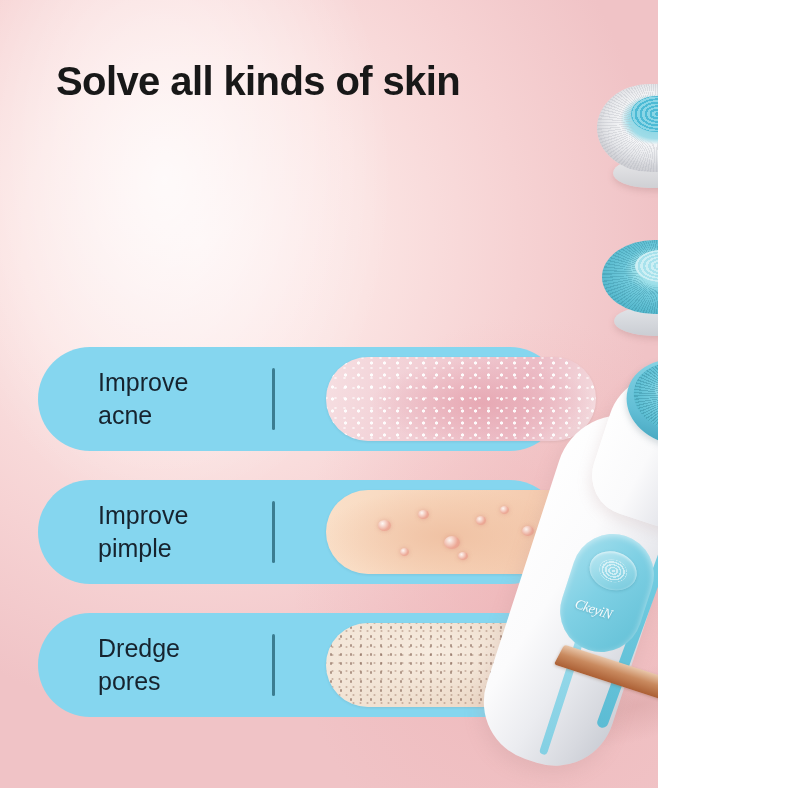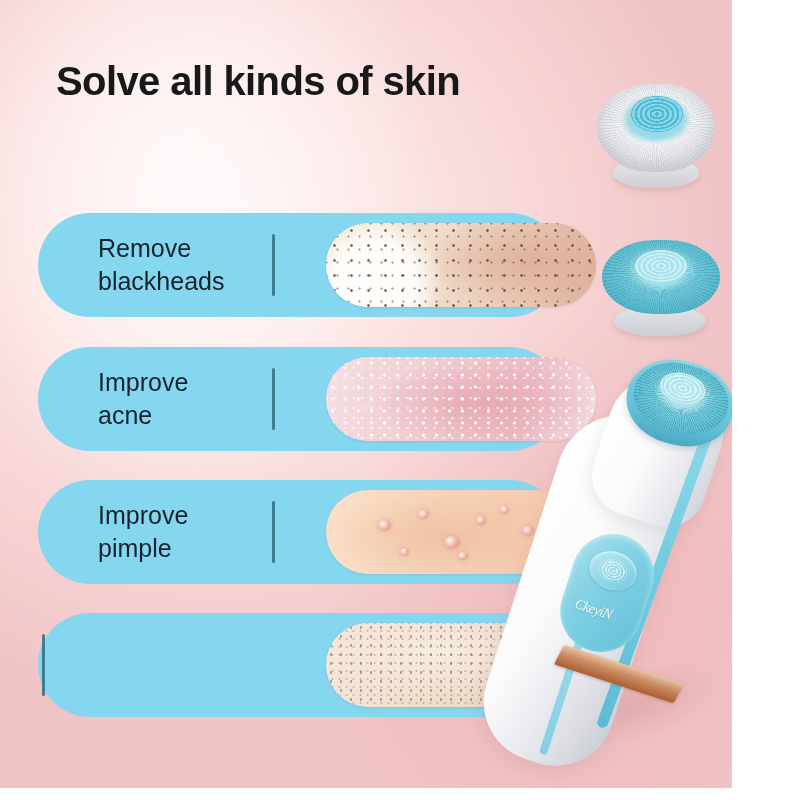--- a/index.html
+++ b/index.html
@@ -6,21 +6,21 @@
   html, body { width:800px; height:800px; overflow:hidden; }
   body {
     font-family: "Liberation Sans", sans-serif;
     position:relative;
     background:#fff;
   }
 
   
   #poster{
     position:absolute; inset:0;
-    width:732px; height:800px;
+    width:658px; height:800px;
     overflow:hidden;
     background:
       radial-gradient(ellipse 70% 60% at 30% 30%, #fdeeee 0%, #fbe3e2 38%, #f6d2d3 70%, #f0c3c6 100%);
   }
   #poster::after{
     content:"";
     position:absolute; left:0; right:0; bottom:0; height:12px;
     background:#ffffff;
   }
   .bg-sheen{
@@ -309,29 +309,20 @@
 
 <div id="poster">
 
   <div class="bg-sheen"></div>
   <div class="bg-warm"></div>
 
   <div class="headline">
     <span>Solve all kinds of skin</span>
   </div>
 
-  <div class="pill" style="top:213px">
-    <div class="pill-label">Remove
-blackheads</div>
-    <div class="pill-divider"></div>
-    <div class="skin-photo">
-      <div class="skin-inner skin-blackheads"></div>
-      <div class="dots-blackheads"></div>
-    </div>
-  </div>
 
   <div class="pill" style="top:347px">
     <div class="pill-label">Improve
 acne</div>
     <div class="pill-divider"></div>
     <div class="skin-photo">
       <div class="skin-inner skin-acne"></div>
       <div class="dots-acne"></div>
     </div>
   </div>
@@ -349,20 +340,22 @@
         <div class="bump" style="left:150px;top:26px;width:10px;height:9px"></div>
         <div class="bump" style="left:174px;top:16px;width:9px;height:8px"></div>
         <div class="bump" style="left:196px;top:36px;width:12px;height:10px"></div>
         <div class="bump" style="left:74px;top:58px;width:9px;height:8px"></div>
         <div class="bump" style="left:132px;top:62px;width:10px;height:8px"></div>
       </div>
     </div>
   </div>
 
   <div class="pill" style="top:613px">
+    <div class="pill-label">Dredge
+pores</div>
     <div class="pill-divider"></div>
     <div class="skin-photo">
       <div class="skin-inner skin-pores"></div>
       <div class="dots-pores"></div>
     </div>
   </div>
 
   <div class="head-white">
     <div class="hw-base"></div>
     <div class="hw-bristles"></div>

